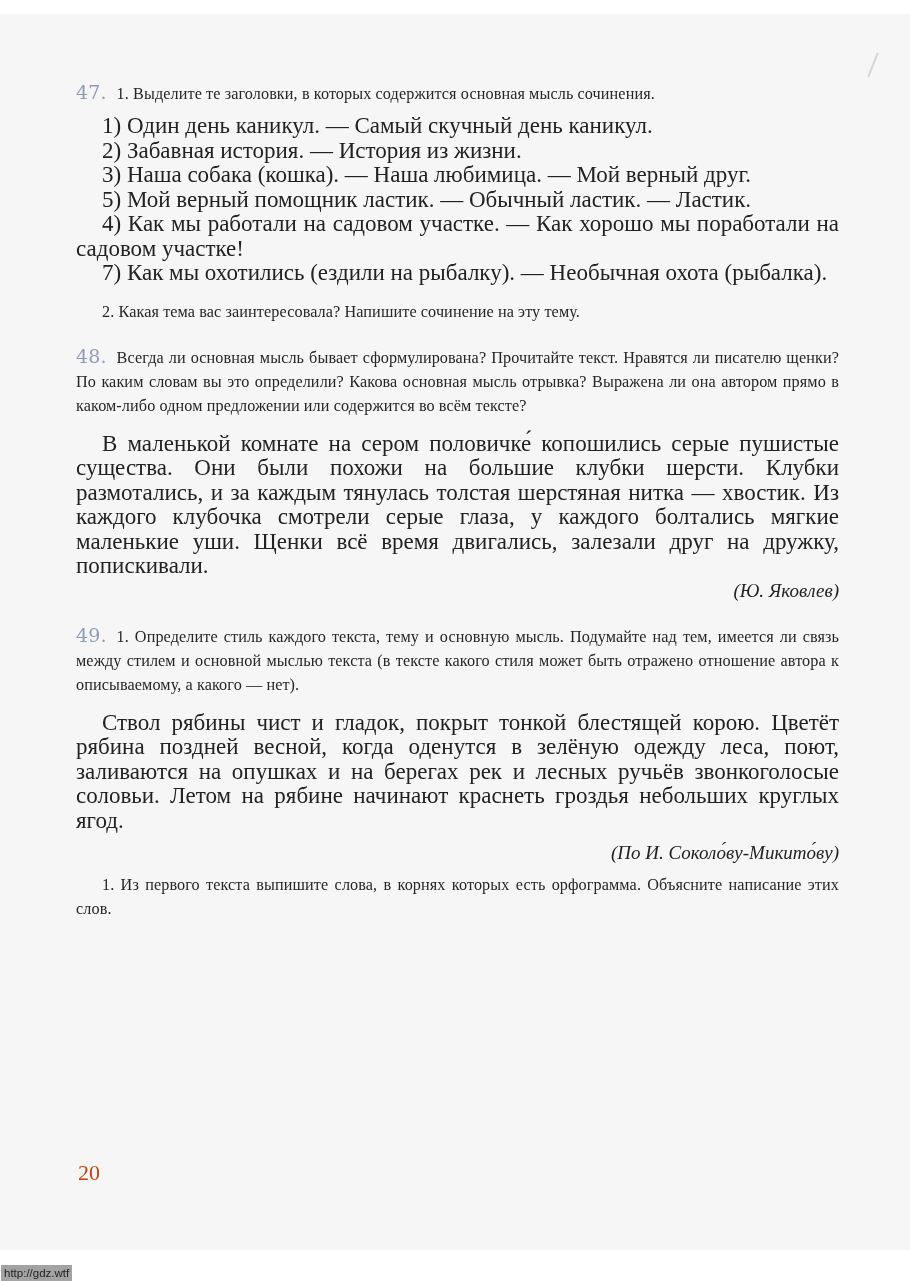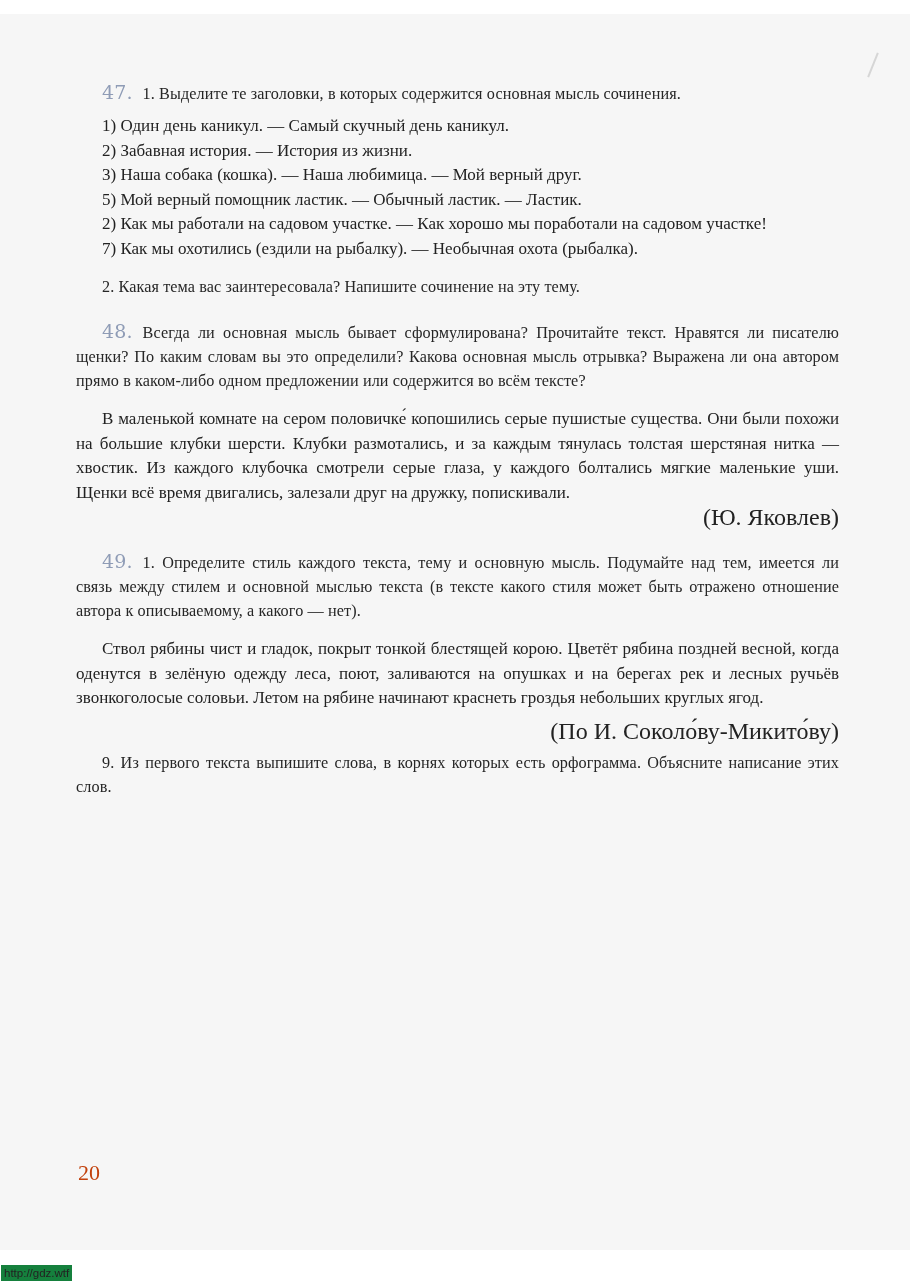--- a/index.html
+++ b/index.html
@@ -16,62 +16,62 @@
       background: #c9c9c9; transform: rotate(22deg); opacity: .7;
     }
     .content {
       position: absolute; left: 76px; top: 80px; width: 763px;
     }
     .task-p {
       font-size: 16.2px; line-height: 24px; margin: 0; text-align: justify;
       font-family: "Liberation Serif", serif; letter-spacing: .1px; color: #262626;
     }
     .big-p {
-      font-size: 17px; line-height: 24.5px; margin: 0; text-align: justify;
+      font-size: 23px; line-height: 24.5px; margin: 0; text-align: justify;
       font-family: "Liberation Serif", serif; color: #222; text-indent: 26px;
     }
     .task-num {
       color: #8f9cb6; font-size: 19px; font-family: "DejaVu Serif", serif;
-      margin-left: 26px; margin-right: 10px;
+      margin-right: 10px;
     }
     .indent { text-indent: 26px; }
     .attrib {
-      text-align: right; font-size: 24px; line-height: 24px;
+      font-style: italic; text-align: right; font-size: 19px; line-height: 24px;
       font-family: "Liberation Serif", serif; margin: 0; color: #222;
     }
     .gap-s { height: 8px; }
     .gap-m { height: 14px; }
     .gap-l { height: 20px; }
     .page-number {
       position: absolute; left: 78px; top: 1160px; font-size: 22px;
       font-family: "Liberation Serif", serif; color: #c2410c;
     }
     .watermark {
-      position: absolute; left: 1px; top: 1265px; background: #15803d;
+      position: absolute; left: 1px; top: 1265px; background: #a3a3a3;
       font-family: "Liberation Sans", sans-serif; font-size: 11.5px; color: #222;
       padding: 1px 3px; line-height: 14px;
     }
   </style>
 </head>
 <body>
 
 <div class="page">
   <div class="scratch"></div>
 </div>
 
 <div class="content">
 
   <section>
     <p class="task-p"><span class="task-num">47.</span><span>1. Выделите те заголовки, в которых содержится основная мысль сочинения.</span></p>
     <div class="gap-s"></div>
     <p class="big-p">1) Один день каникул. — Самый скучный день каникул.</p>
     <p class="big-p">2) Забавная история. — История из жизни.</p>
     <p class="big-p">3) Наша собака (кошка). — Наша любимица. — Мой верный друг.</p>
     <p class="big-p">5) Мой верный помощник ластик. — Обычный ластик. — Ластик.</p>
-    <p class="big-p">2) Как мы работали на садовом участке. — Как хорошо мы поработали на садовом участке!</p>
+    <p class="big-p">4) Как мы работали на садовом участке. — Как хорошо мы поработали на садовом участке!</p>
     <p class="big-p">7) Как мы охотились (ездили на рыбалку). — Необычная охота (рыбалка).</p>
     <div class="gap-m"></div>
     <p class="task-p indent">2. Какая тема вас заинтересовала? Напишите сочинение на эту тему.</p>
   </section>
 
   <div class="gap-l"></div>
 
   <section>
     <p class="task-p"><span class="task-num">48.</span><span>Всегда ли основная мысль бывает сформулирована? Прочитайте текст. Нравятся ли писателю щенки? По каким словам вы это определили? Какова основная мысль отрывка? Выражена ли она автором прямо в каком-либо одном предложении или содержится во всём тексте?</span></p>
     <div class="gap-m"></div>
@@ -81,18 +81,18 @@
 
   <div class="gap-l"></div>
 
   <section>
     <p class="task-p"><span class="task-num">49.</span><span>1. Определите стиль каждого текста, тему и основную мысль. Подумайте над тем, имеется ли связь между стилем и основной мыслью текста (в тексте какого стиля может быть отражено отношение автора к описываемому, а какого — нет).</span></p>
     <div class="gap-m"></div>
     <p class="big-p">Ствол рябины чист и гладок, покрыт тонкой блестящей корою. Цветёт рябина поздней весной, когда оденутся в зелёную одежду леса, поют, заливаются на опушках и на берегах рек и лесных ручьёв звонкоголосые соловьи. Летом на рябине начинают краснеть гроздья небольших круглых ягод.</p>
     <div class="gap-s"></div>
     <p class="attrib">(По И. Соколо́ву-Микито́ву)</p>
     <div class="gap-s"></div>
-    <p class="task-p indent">9. Из первого текста выпишите слова, в корнях которых есть орфограмма. Объясните написание этих слов.</p>
+    <p class="task-p indent">1. Из первого текста выпишите слова, в корнях которых есть орфограмма. Объясните написание этих слов.</p>
   </section>
 </div>
 
 <div class="page-number">20</div>
 <div class="watermark">http://gdz.wtf</div>
 
 </body></html>

